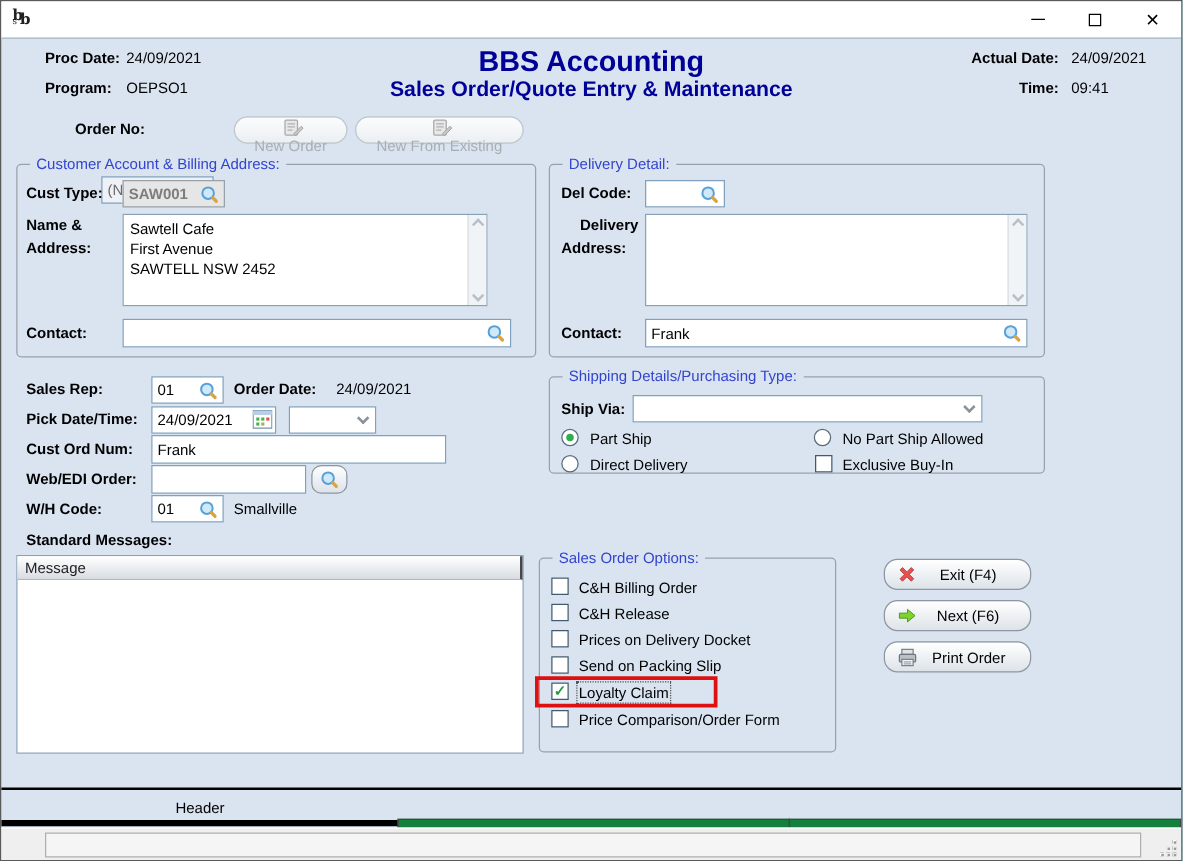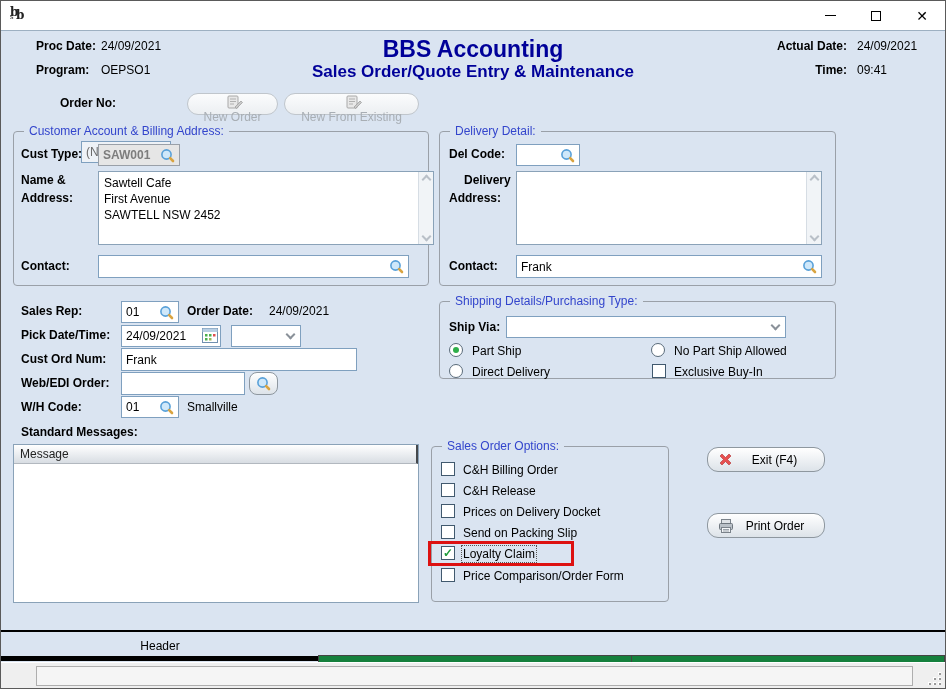--- a/index.html
+++ b/index.html
@@ -189,21 +189,21 @@
     </div>
     <span class="lbl" style="left:20px; top:115px;">Cust Type:</span>
     <div class="field disabled" style="left:97px; top:112px; width:82px; height:22px;">
       <span>SAW001</span>
       <svg class="mag" width="15" height="15">
           <use href="#magicon"></use>
         </svg>
     </div>
     <span class="lbl" style="left:20px; top:141px;">Name &amp;</span>
     <span class="lbl" style="left:20px; top:159px;">Address:</span>
-    <div class="textarea" style="left:97px; top:139px; width:336px; height:74px;justify-content:center;">
+    <div class="textarea" style="left:97px; top:139px; width:292px; height:74px;justify-content:center;">
       <div class="txt">Sawtell Cafe
 First Avenue
 SAWTELL NSW 2452</div>
       <div class="scrollcol">
         <span class="chev up"></span>
         <span class="chev down"></span>
       </div>
     </div>
     <span class="lbl" style="left:20px; top:227px;">Contact:</span>
     <div class="field" style="left:97px; top:223px; width:311px; height:23px;">
@@ -327,20 +327,28 @@
     <div class="annotation" style="left: 427px; top: 509px; width: 146px; height: 25px; border-color: rgb(221, 17, 17);"></div>
 
     <div class="roundbtn" style="left:706px; top:415px; width:118px; height:25px;">
       <span class="ico">
           <svg width="15" height="15">
             <use href="#exiticon"></use>
           </svg>
         </span>
       <span class="cap">Exit (F4)</span>
     </div>
+    <div class="roundbtn" style="left:706px; top:448px; width:118px; height:25px;">
+      <span class="ico">
+          <svg width="15" height="15">
+            <use href="#nexticon"></use>
+          </svg>
+        </span>
+      <span class="cap">Next (F6)</span>
+    </div>
     <div class="roundbtn" style="left:706px; top:481px; width:118px; height:25px;">
       <span class="ico">
           <svg width="16" height="16">
             <use href="#printicon"></use>
           </svg>
         </span>
       <span class="cap">Print Order</span>
     </div>
   </div>
 

